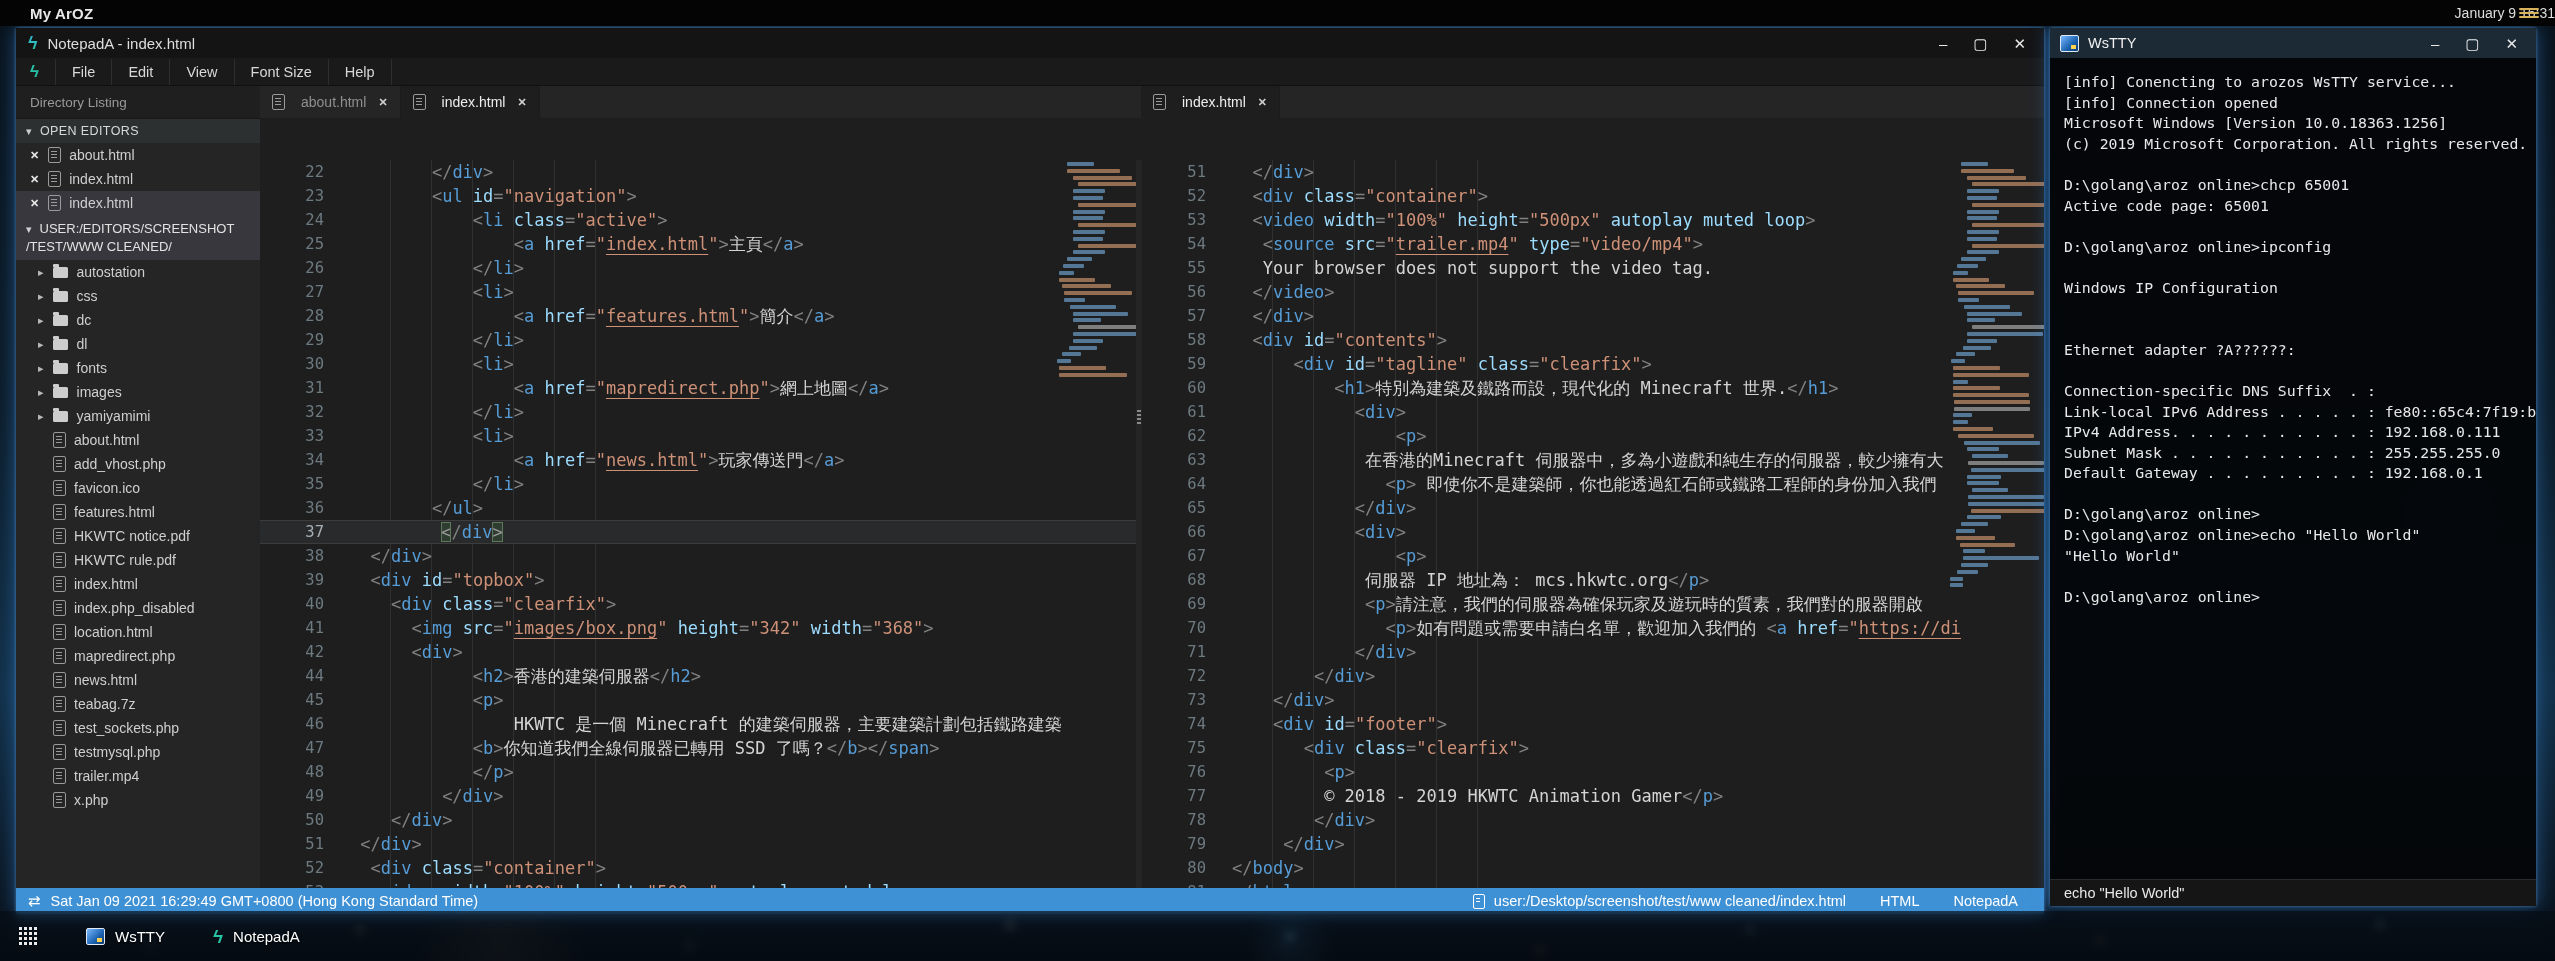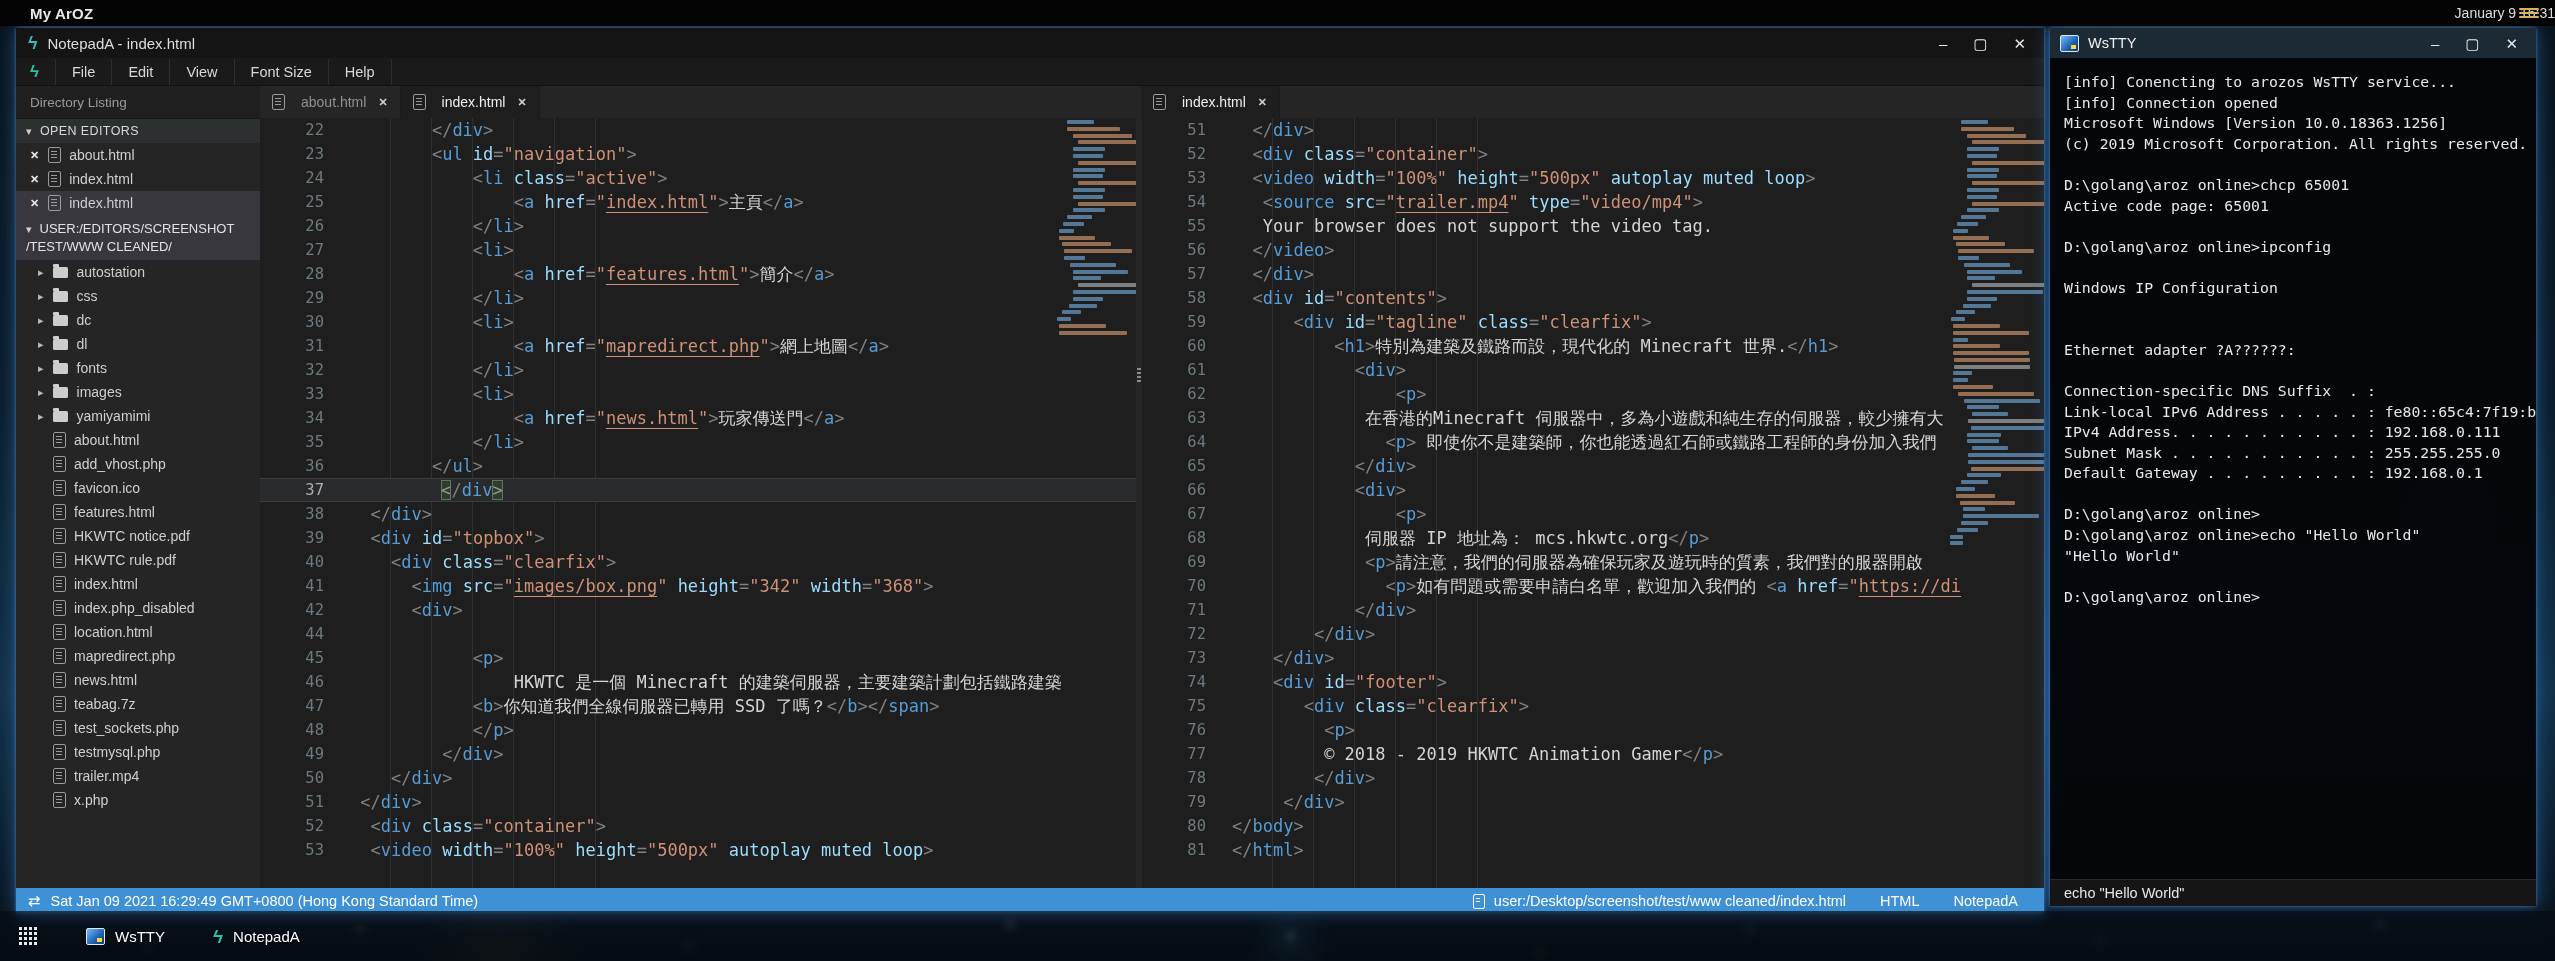--- a/index.html
+++ b/index.html
@@ -64,21 +64,21 @@
   
   #editor{flex:1;display:flex;flex-direction:column;min-width:0;position:relative;}
   #tabstrip{height:32px;background:#252526;flex:0 0 32px;position:relative;display:flex;}
   .tab{height:32px;display:inline-flex;align-items:center;padding:0 12px;font-size:14px;gap:8px;border-right:1px solid #1b1b1b;}
   .tab .lbl{color:#8f8f8f;}
   .tab.active{background:#1e1e1e;}
   .tab.active .lbl{color:#eeeeee;}
   .tab .tab-x{font-size:11px;font-weight:bold;color:#cfcfcf;margin-left:4px;}
   #right-tab-holder{position:absolute;left:881px;top:0;display:flex;}
   
-  #panes{flex:1;display:flex;min-height:0;}
+  #panes{flex:1;display:flex;min-height:0;margin-top:42px;}
   .pane{position:relative;overflow:hidden;background:#1e1e1e;}
   #pane-left{flex:0 0 876px;}
   .splitter{flex:0 0 6px;background:#252526;position:relative;}
   .splitter .grip{position:absolute;top:250px;left:1px;width:4px;height:14px;
     background:repeating-linear-gradient(180deg,#8a8a8a 0 2px,transparent 2px 4px);}
   #pane-right{flex:1;}
   .pane::before{content:'';position:absolute;left:130px;top:0;bottom:0;width:216px;z-index:0;
     background:repeating-linear-gradient(90deg,#303030 0 1px,transparent 1px 41px);}
   .code-line{position:relative;z-index:1;height:24px;line-height:24px;display:flex;
     font-family:"DejaVu Sans Mono",monospace;font-size:17px;}
@@ -424,20 +424,21 @@
               <div class="code-line">
                 <span class="ln">41</span>
                 <span class="lc">      <span class="tk-g">&lt;</span><span class="tk-t">img</span><span class="tk-a"> src</span><span class="tk-g">=</span><span class="tk-s">"</span><span class="tk-u">images/box.png</span><span class="tk-s">"</span><span class="tk-a"> height</span><span class="tk-g">=</span><span class="tk-s">"342"</span><span class="tk-a"> width</span><span class="tk-g">=</span><span class="tk-s">"368"</span><span class="tk-g">&gt;</span></span>
               </div>
               <div class="code-line">
                 <span class="ln">42</span>
                 <span class="lc">      <span class="tk-g">&lt;</span><span class="tk-t">div</span><span class="tk-g">&gt;</span></span>
               </div>
               <div class="code-line">
                 <span class="ln">44</span>
+                <span class="lc">            <span class="tk-g">&lt;</span><span class="tk-t">h2</span><span class="tk-g">&gt;</span><span class="tk-w">香港的建築伺服器</span><span class="tk-g">&lt;/</span><span class="tk-t">h2</span><span class="tk-g">&gt;</span></span>
               </div>
               <div class="code-line">
                 <span class="ln">45</span>
                 <span class="lc">            <span class="tk-g">&lt;</span><span class="tk-t">p</span><span class="tk-g">&gt;</span></span>
               </div>
               <div class="code-line">
                 <span class="ln">46</span>
                 <span class="lc">                <span class="tk-w">HKWTC 是一個 Minecraft 的建築伺服器，主要建築計劃包括鐵路建築</span></span>
               </div>
               <div class="code-line">

